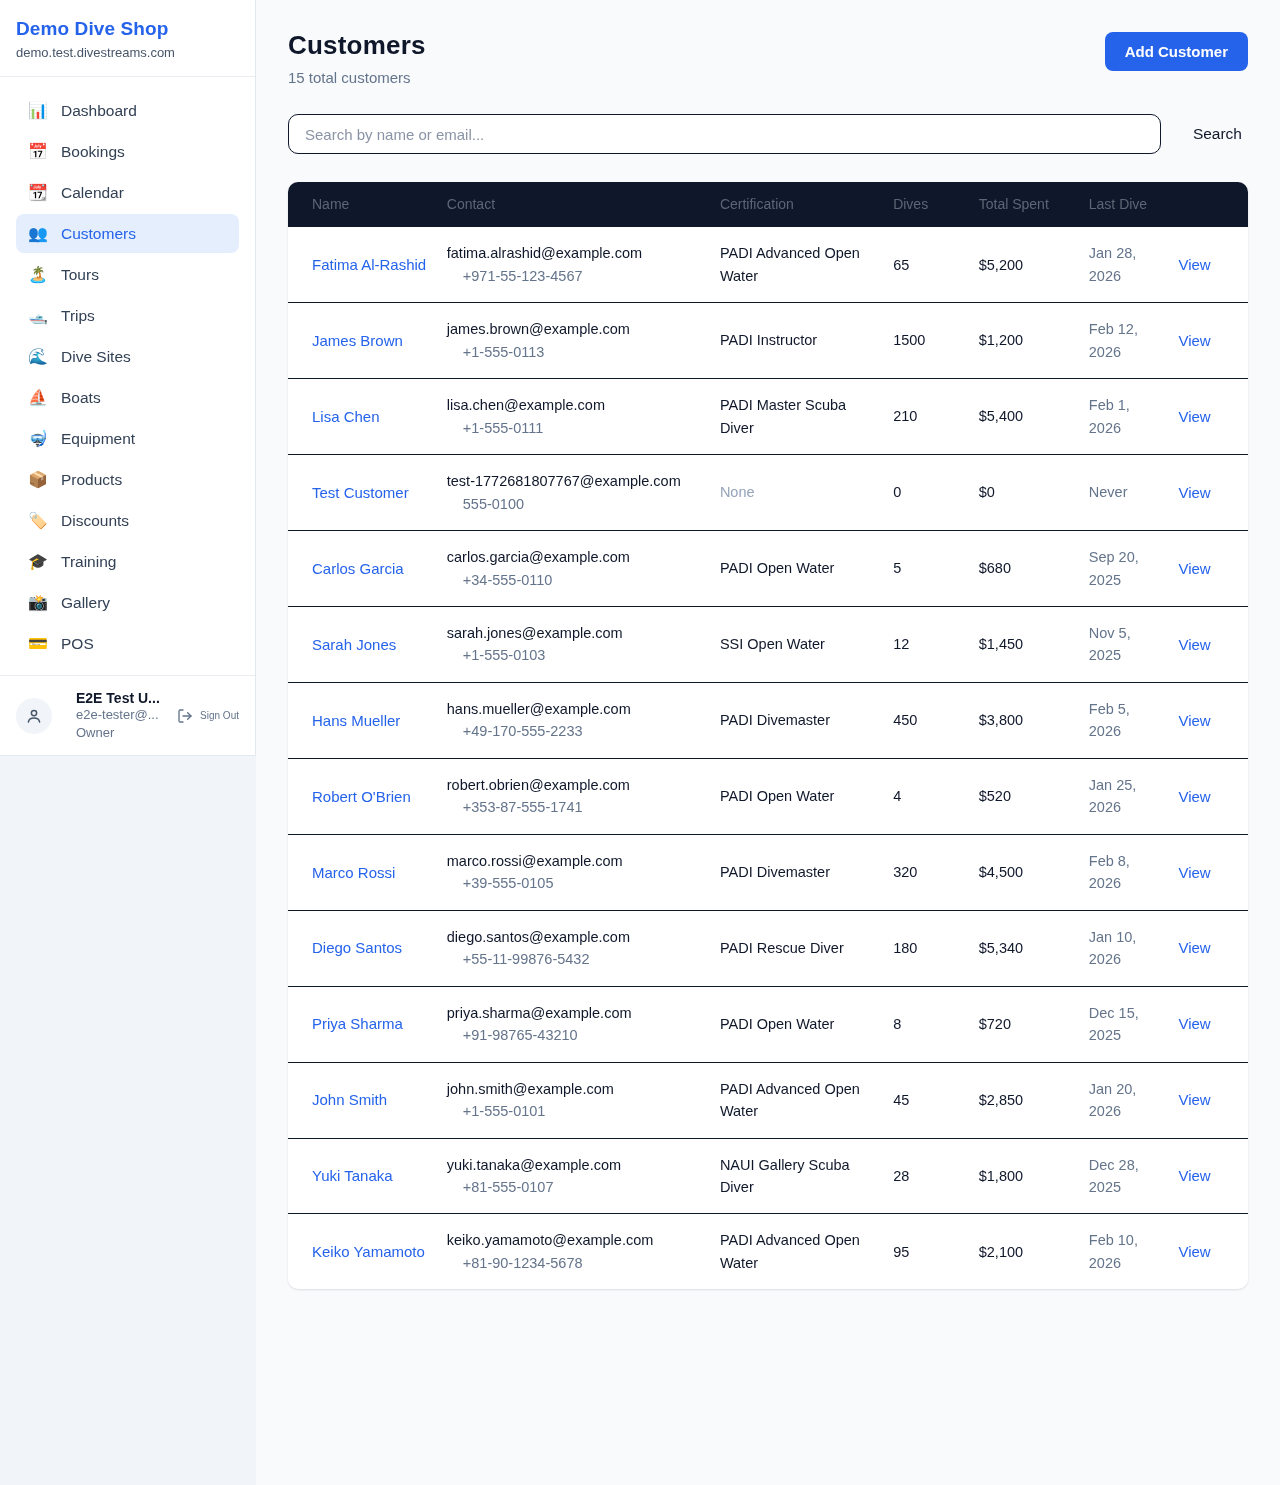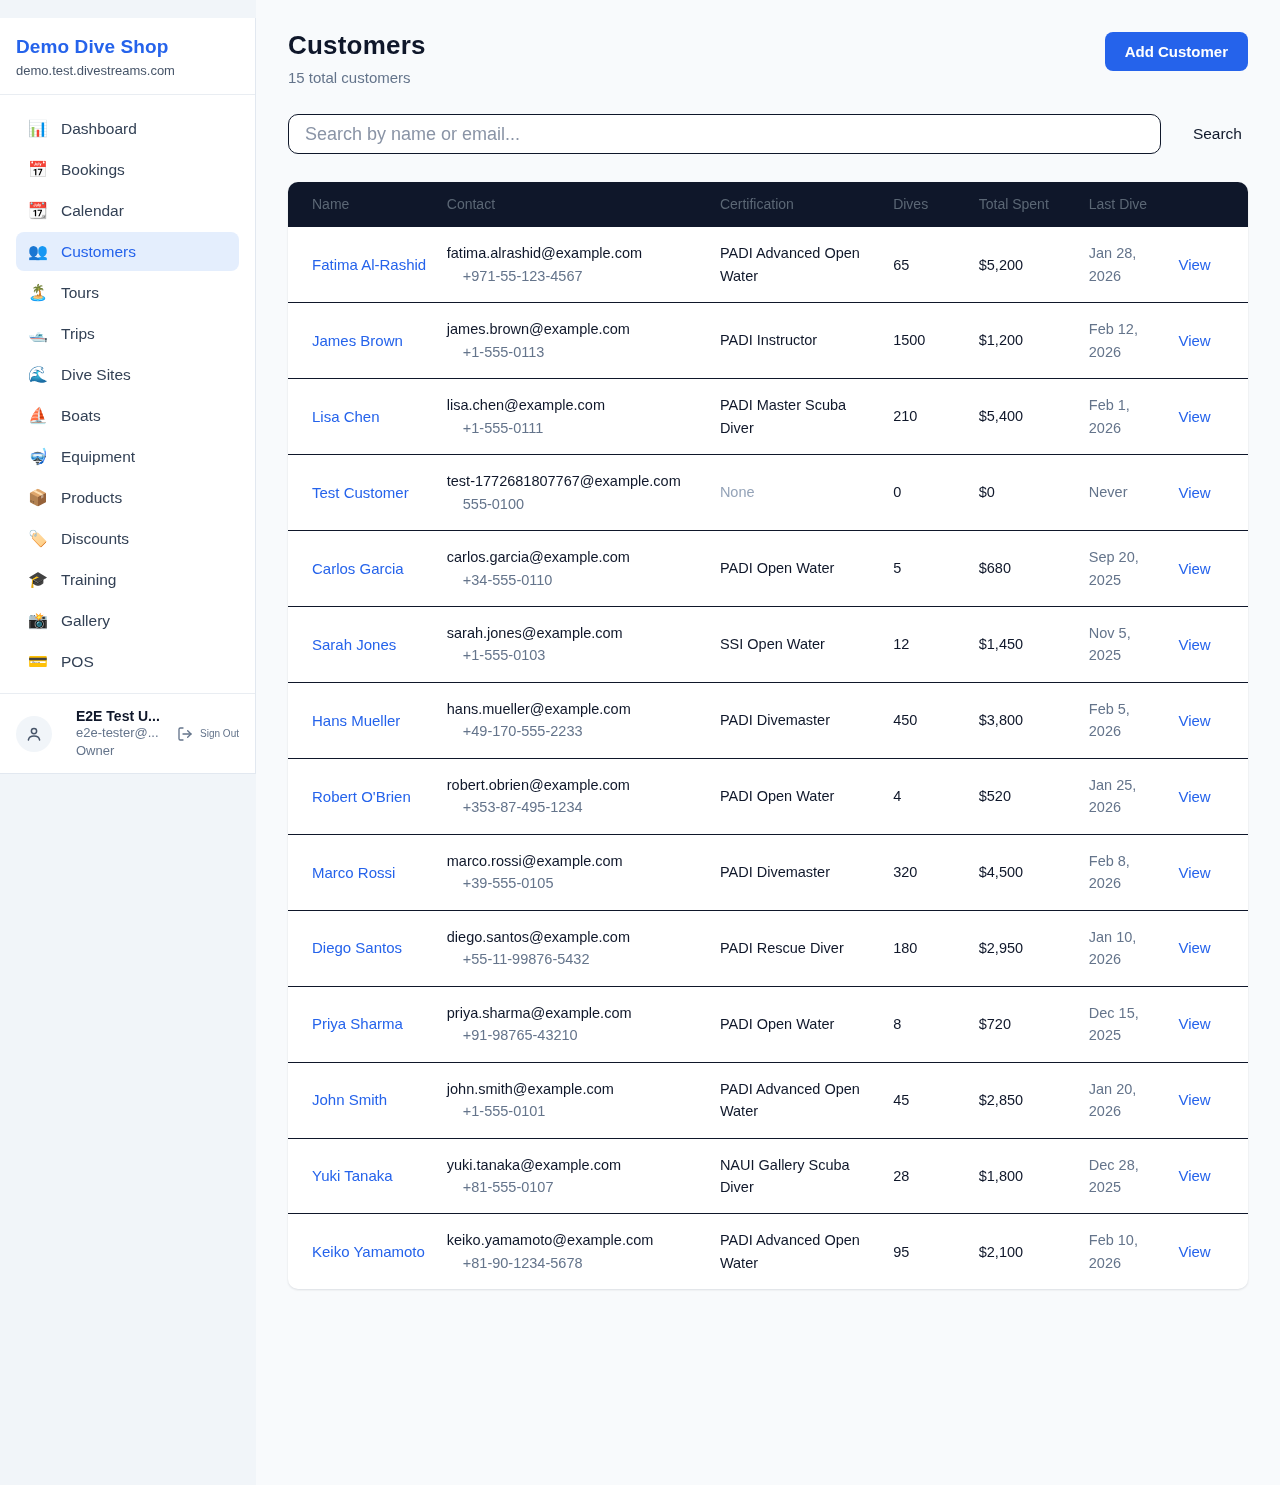--- a/index.html
+++ b/index.html
@@ -6,21 +6,21 @@
   html,body { width:1280px; min-height:1485px; }
   body {
     font-family:"Liberation Sans", sans-serif;
     background:#f1f5f9;
     color:#0f172a;
     position:relative;
   }
 
   
   .sidebar {
-    position:absolute; left:0; top:18px; width:256px;
+    position:absolute; left:0; top:0; width:256px;
     background:#ffffff;
     border-right:1px solid #e2e8f0;
     border-bottom:1px solid #e2e8f0;
     padding-bottom:0;
   }
   .sidebar-header { padding:18px 16px 16px 16px; border-bottom:1px solid #e9edf2; }
   .shop-name { color:#2563eb; font-size:19px; font-weight:700; letter-spacing:.1px; }
   .shop-domain { color:#475569; font-size:13px; margin-top:5px; }
   .nav { padding:14px 16px 10px 16px; }
   .nav-item {
@@ -57,21 +57,21 @@
   .page-subtitle { font-size:15px; color:#64748b; margin-top:8px; }
   .add-btn {
     background:#2563eb; color:#ffffff; border:none; border-radius:8px;
     font-size:15px; font-weight:600; padding:11px 20px; cursor:pointer;
     font-family:inherit; margin-top:2px;
   }
 
   .search-row { display:flex; align-items:center; margin-top:28px; }
   .search-input {
     flex:1; height:40px; border:1.5px solid #0f172a; border-radius:10px;
-    padding:0 16px; font-size:18px; font-family:inherit; color:#0f172a;
+    padding:0 16px; font-size:15px; font-family:inherit; color:#0f172a;
     background:#ffffff; outline:none;
   }
   .search-input::placeholder { color:#8a94a6; }
   .search-btn {
     background:none; border:none; font-family:inherit; cursor:pointer;
     font-size:15.5px; color:#0f172a; margin-left:26px; padding:8px 6px;
   }
 
   
   .table-card {
@@ -309,21 +309,21 @@
     <td class="col-cert"><span class="cert">PADI Divemaster</span></td>
     <td class="col-dives"><span class="dives">450</span></td>
     <td class="col-spent"><span class="spent">$3,800</span></td>
     <td class="col-last"><span class="last-dive">Feb 5, 2026</span></td>
     <td class="col-action"><a class="view-link">View</a></td>
   </tr>
           <tr>
     <td class="col-name"><a class="name-link">Robert O'Brien</a></td>
     <td class="col-contact">
       <div class="email">robert.obrien@example.com</div>
-      <div class="phone">+353-87-495-1234</div>
+      <div class="phone">+353-87-555-1741</div>
     </td>
     <td class="col-cert"><span class="cert">PADI Open Water</span></td>
     <td class="col-dives"><span class="dives">4</span></td>
     <td class="col-spent"><span class="spent">$520</span></td>
     <td class="col-last"><span class="last-dive">Jan 25, 2026</span></td>
     <td class="col-action"><a class="view-link">View</a></td>
   </tr>
           <tr>
     <td class="col-name"><a class="name-link">Marco Rossi</a></td>
     <td class="col-contact">
@@ -337,21 +337,21 @@
     <td class="col-action"><a class="view-link">View</a></td>
   </tr>
           <tr>
     <td class="col-name"><a class="name-link">Diego Santos</a></td>
     <td class="col-contact">
       <div class="email">diego.santos@example.com</div>
       <div class="phone">+55-11-99876-5432</div>
     </td>
     <td class="col-cert"><span class="cert">PADI Rescue Diver</span></td>
     <td class="col-dives"><span class="dives">180</span></td>
-    <td class="col-spent"><span class="spent">$2,950</span></td>
+    <td class="col-spent"><span class="spent">$5,340</span></td>
     <td class="col-last"><span class="last-dive">Jan 10, 2026</span></td>
     <td class="col-action"><a class="view-link">View</a></td>
   </tr>
           <tr>
     <td class="col-name"><a class="name-link">Priya Sharma</a></td>
     <td class="col-contact">
       <div class="email">priya.sharma@example.com</div>
       <div class="phone">+91-98765-43210</div>
     </td>
     <td class="col-cert"><span class="cert">PADI Open Water</span></td>

